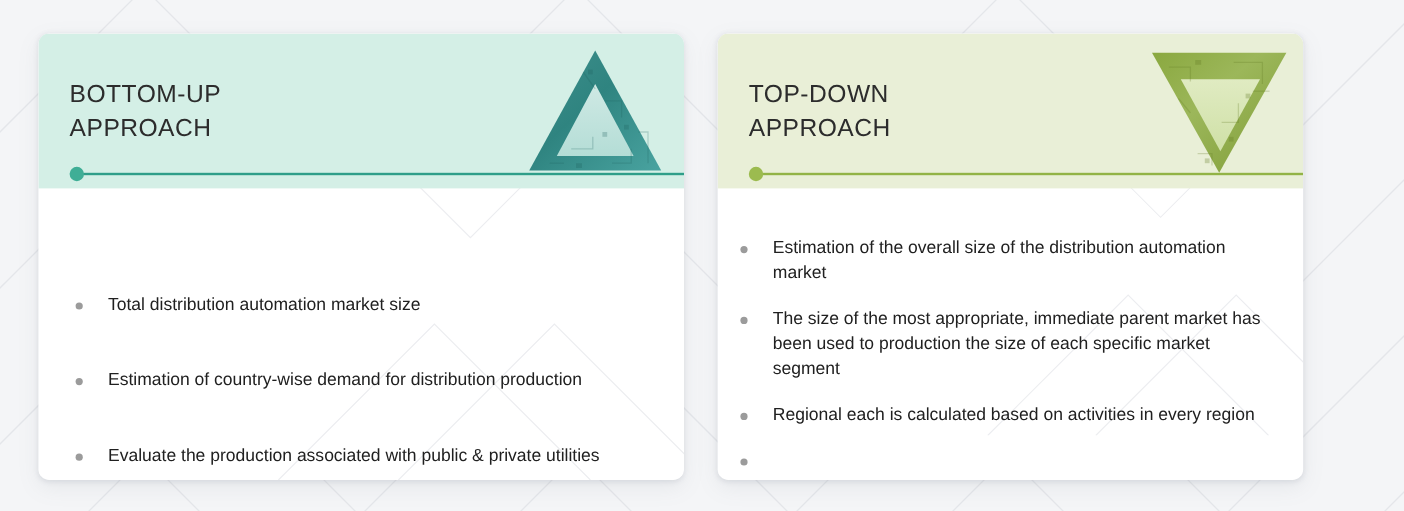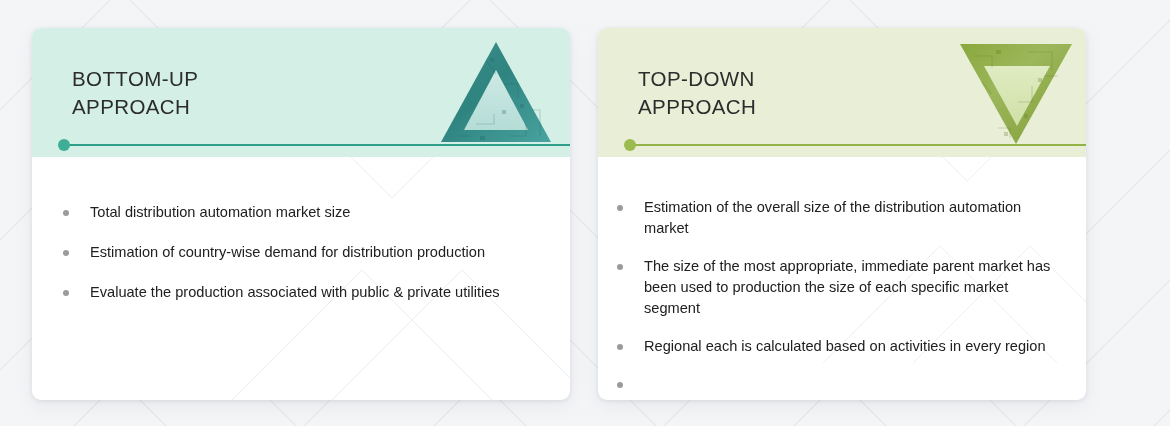--- a/index.html
+++ b/index.html
@@ -63,21 +63,21 @@
     position: relative;
     height: 129px;
     padding: 0;
     overflow: hidden;
   }
   #card-bottom-up .card-header { background: #d4efe6; }
   #card-top-down  .card-header { background: #e9efd7; }
 
   .card-title {
     position: absolute;
-    left: 40px;
+    left: 26px;
     top: 37px;
     font-size: 20.5px;
     line-height: 28px;
     color: #2c2c2c;
     letter-spacing: 0.4px;
     white-space: pre-line;
     font-weight: 400;
   }
 
   
@@ -134,21 +134,21 @@
   #card-bottom-up .bullet-list { padding: 45px 24px 0 28px; }
   #card-top-down  .bullet-list { padding: 40px 30px 0 16px; }
 
   .bullet-item {
     position: relative;
     padding-left: 30px;
     color: #202020;
     font-size: 14.6px;
     line-height: 21px;
   }
-  #card-bottom-up .bullet-item { margin-bottom: 19px; }
+  #card-bottom-up .bullet-item { margin-bottom: 19px; margin-top: 42px; }
   #card-top-down  .bullet-item { margin-bottom: 17px; }
 
   .bullet-dot {
     position: absolute;
     left: 3px;
     top: 8px;
     width: 6px;
     height: 6px;
     border-radius: 50%;
     background: #9b9b9b;

